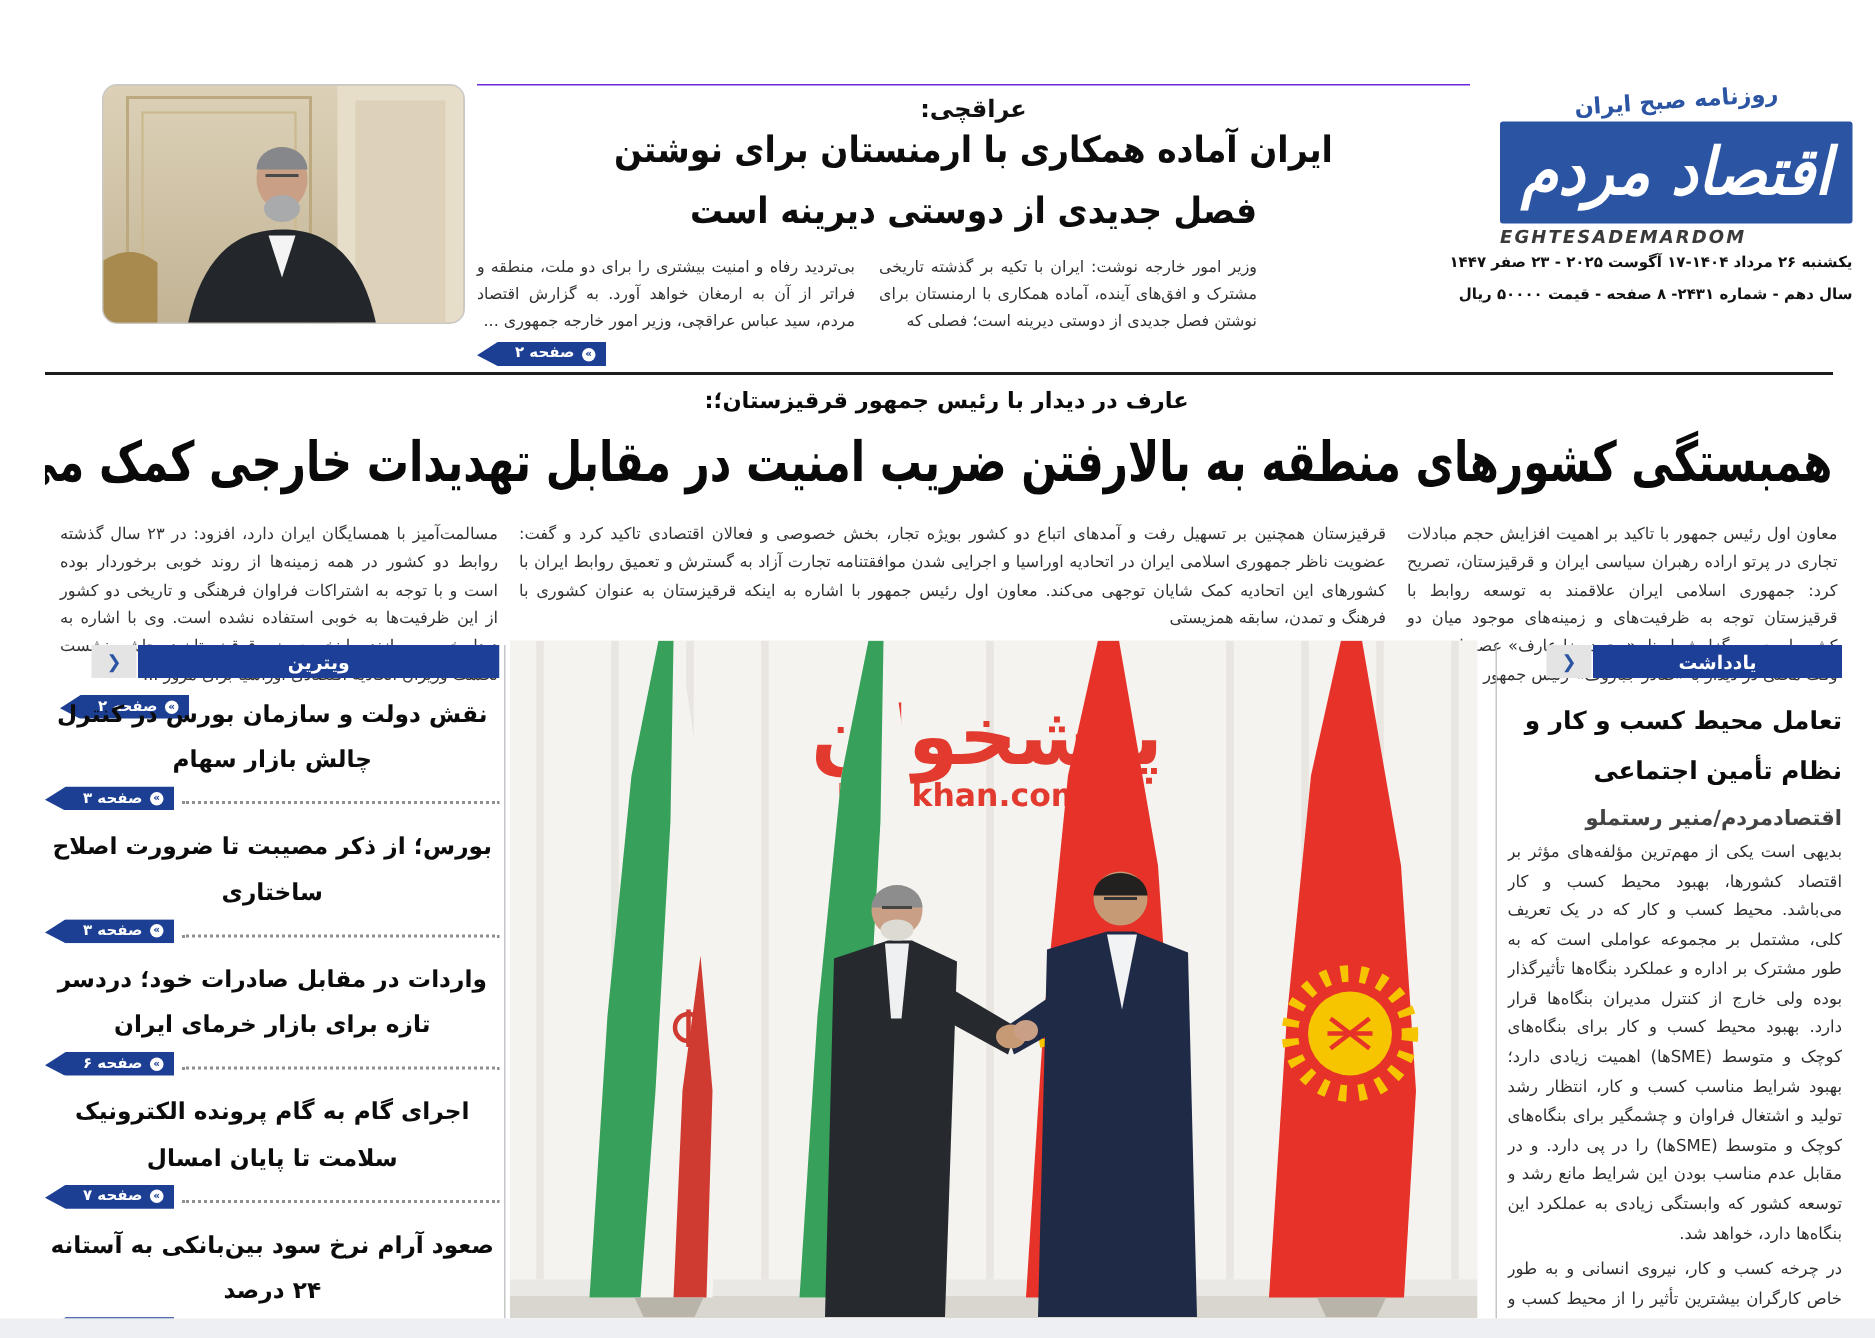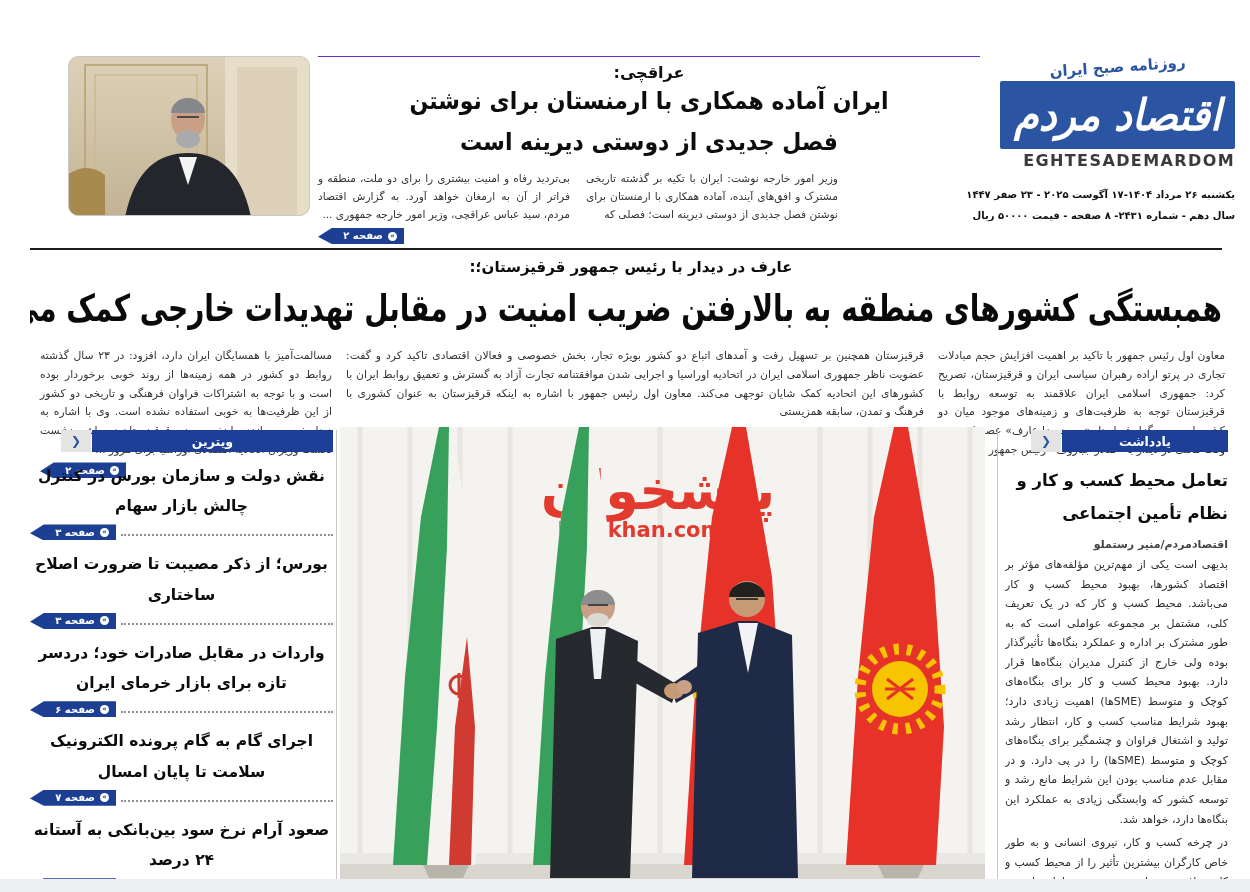--- a/index.html
+++ b/index.html
@@ -5,22 +5,22 @@
   * { margin:0; padding:0; box-sizing:border-box; }
   html,body { background:#fff; }
   body { width:1250px; height:892px; font-family:"DejaVu Sans", sans-serif; direction:rtl; overflow:hidden; }
   .page { position:relative; width:1250px; height:892px; background:#fff; overflow:hidden; }
 
   
   .masthead { position:absolute; left:1000px; top:58px; width:235px; text-align:center; }
   .tagline { color:#2b54a3; font-size:15px; font-weight:bold; transform:rotate(-4deg); margin-bottom:5px; }
   .logo-band { background:#2b54a3; height:68px; border-radius:2px; display:flex; align-items:center; justify-content:center; }
   .logo-band span { color:#fff; font-size:40px; font-weight:bold; font-style:italic; transform:scaleY(1.08); white-space:nowrap; }
-  .latin-name { direction:ltr; text-align:right; font-size:16px; letter-spacing:1.4px; color:#3a3a3a; font-weight:bold; margin-top:2px; }
-  .date-block { margin-top:15px; font-size:10px; font-weight:bold; color:#111; line-height:2.05; white-space:nowrap; }
+  .latin-name { direction:ltr; text-align:left; font-size:12px; letter-spacing:1.4px; color:#3a3a3a; font-weight:bold; margin-top:2px;font-style:italic; }
+  .date-block { margin-top:1px; font-size:10px; font-weight:bold; color:#111; line-height:2.05; white-space:nowrap; }
 
   
   .portrait { position:absolute; left:68px; top:56px; width:242px; height:160px; border:1px solid #c9c9c9; border-radius:10px; overflow:hidden; background:#d5c9ae; }
   .portrait svg { display:block; }
   .topstory { position:absolute; left:318px; top:56px; width:662px; border-top:1px solid #6d28d9; padding-top:6px; }
   .ts-kicker { text-align:center; font-size:16px; font-weight:800; color:#111; }
   .ts-headline { text-align:center; font-size:22px; font-weight:800; color:#0d0d0d; line-height:1.7; white-space:pre-line; transform:scaleY(1.1); margin-top:2px; }
   .ts-lead { width:520px; margin-left:0; margin-right:auto; display:flex; gap:16px; margin-top:10px; }
   .ts-lead .col { flex:1; font-size:10.6px; color:#333; line-height:1.72; text-align:justify; }
   .ts-badge-row { margin-top:3px; direction:ltr; text-align:left; }
@@ -53,21 +53,21 @@
   .vitrine .sec-header { width:272px; margin-right:0; margin-left:0; }
   .v-item { margin-top:9px; }
   .v-title { text-align:center; font-size:15.5px; font-weight:700; color:#0c0c0c; line-height:1.95; }
   .v-foot { display:flex; direction:ltr; align-items:center; margin-top:3px; }
   .v-foot .dots { flex:1; border-bottom:2px dotted #8f8f8f; margin-left:5px; transform:translateY(3px); height:0; }
 
   
   .note { position:absolute; left:1005px; top:430px; width:223px; height:449px; overflow:hidden; }
   .note .sec-header { width:197px; }
   .n-title { text-align:right; font-size:16.5px; font-weight:800; color:#0c0c0c; line-height:2.0; white-space:pre-line; margin-top:12px; }
-  .n-byline { font-size:11px; font-weight:bold; color:#444; margin-top:8px; }
+  .n-byline { font-size:14px; font-weight:bold; color:#444; margin-top:8px; }
   .n-body p { font-size:11px; color:#2e2e2e; line-height:1.78; text-align:justify; margin-top:4px; }
 
   
   .photo { position:absolute; left:340px; top:427px; width:645px; height:452px; overflow:hidden; background:#f5f3ef; }
   .vline { position:absolute; top:430px; height:449px; width:1px; background:#c6c6c6; }
   .vline.v1 { left:336px; } .vline.v2 { left:997px; }
   .bottom-strip { position:absolute; left:0; top:879px; width:1250px; height:13px; background:#edeff2; }
 </style>
 </head>
 <body>

